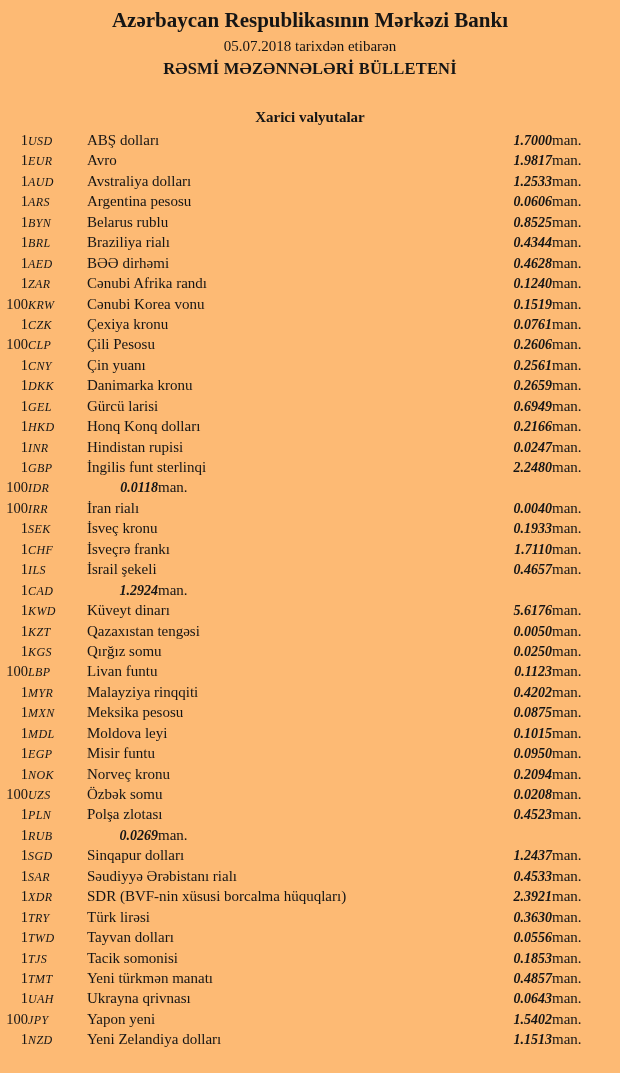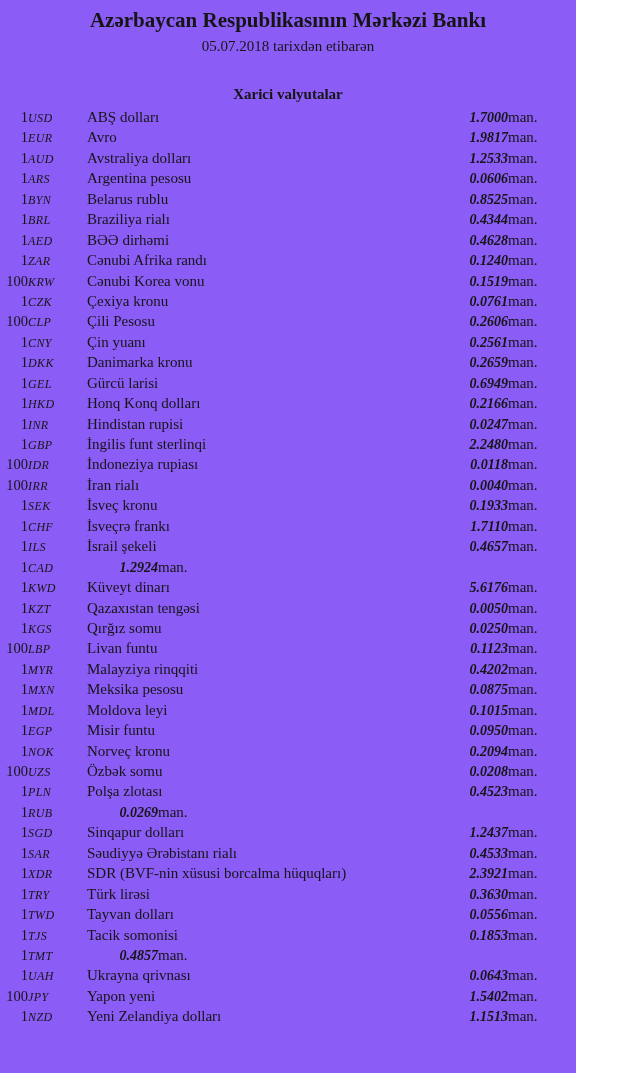--- a/index.html
+++ b/index.html
@@ -5,23 +5,23 @@
   * { margin: 0; padding: 0; box-sizing: border-box; }
   html, body {
     width: 620px;
     height: 1073px;
     background: #ffffff;
     color: #151515;
     font-family: "Liberation Serif", "DejaVu Serif", serif;
     overflow: hidden;
   }
   .page {
-    width: 576px;
+    width: 620px;
     height: 1073px;
-    background: #8b5cf6;
+    background: #fdba74;
   }
   .header {
     text-align: center;
     padding-top: 7px;
   }
   .bank-name {
     font-size: 21px;
     font-weight: bold;
     line-height: 26px;
   }
@@ -91,20 +91,21 @@
   }
 </style>
 </head>
 <body>
 
 <div class="page">
 
   <div class="header">
     <div class="bank-name">Azərbaycan Respublikasının Mərkəzi Bankı</div>
     <div class="date-line">05.07.2018 tarixdən etibarən</div>
+    <div class="bulletin-line">RƏSMİ MƏZƏNNƏLƏRİ BÜLLETENİ</div>
   </div>
 
   <div class="section-title">Xarici valyutalar</div>
 
   <div class="rates-table" id="rates-table">
     <div class="row">
       <span class="qty">1</span>
       <span class="code">USD</span>
       <span class="name">ABŞ dolları</span>
       <span class="rate">1.7000</span>
@@ -235,21 +236,20 @@
       <span class="qty">1</span>
       <span class="code">GBP</span>
       <span class="name">İngilis funt sterlinqi</span>
       <span class="rate">2.2480</span>
       <span class="man">man.</span>
     </div>
 
     <div class="row">
       <span class="qty">100</span>
       <span class="code">IDR</span>
-      <span class="name">İndoneziya rupiası</span>
       <span class="rate">0.0118</span>
       <span class="man">man.</span>
     </div>
 
     <div class="row">
       <span class="qty">100</span>
       <span class="code">IRR</span>
       <span class="name">İran rialı</span>
       <span class="rate">0.0040</span>
       <span class="man">man.</span>
@@ -425,20 +425,21 @@
       <span class="qty">1</span>
       <span class="code">TJS</span>
       <span class="name">Tacik somonisi</span>
       <span class="rate">0.1853</span>
       <span class="man">man.</span>
     </div>
 
     <div class="row">
       <span class="qty">1</span>
       <span class="code">TMT</span>
+      <span class="name">Yeni türkmən manatı</span>
       <span class="rate">0.4857</span>
       <span class="man">man.</span>
     </div>
 
     <div class="row">
       <span class="qty">1</span>
       <span class="code">UAH</span>
       <span class="name">Ukrayna qrivnası</span>
       <span class="rate">0.0643</span>
       <span class="man">man.</span>

